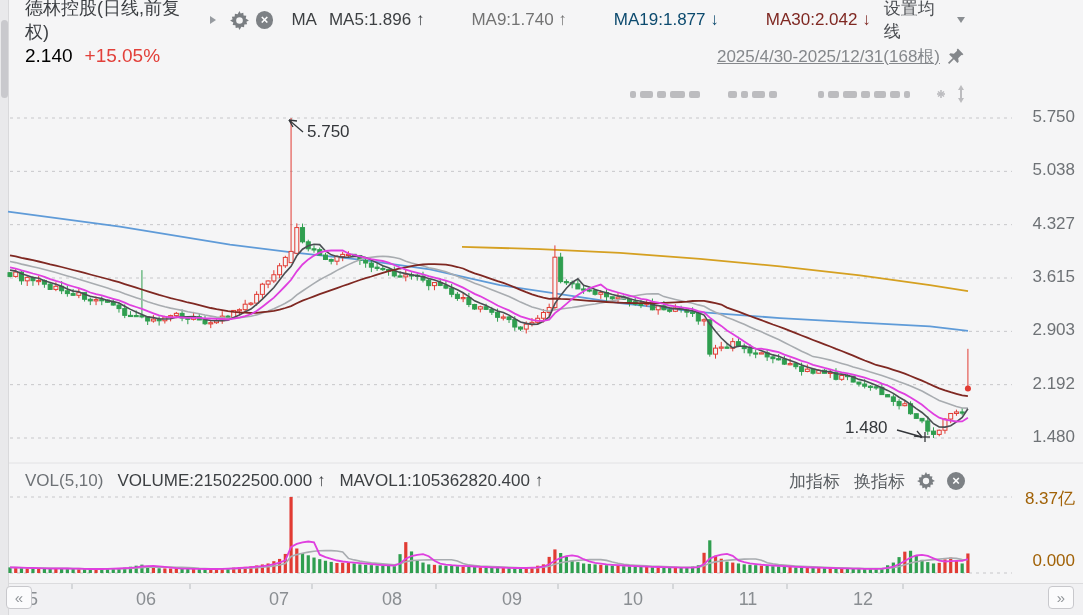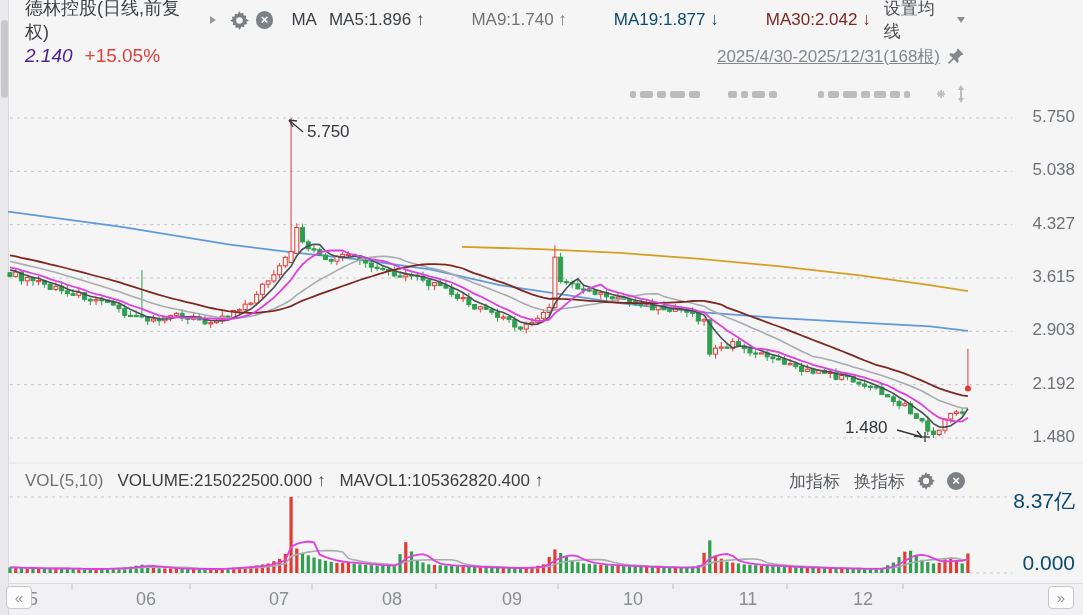--- a/index.html
+++ b/index.html
@@ -20,21 +20,21 @@
   .caret-down{width:0;height:0;border-top:6px solid #8a8e92;border-left:4px solid transparent;
               border-right:4px solid transparent;margin-left:6px;}
   .icon-btn{display:inline-flex;align-items:center;justify-content:center;cursor:pointer;}
   .circle-icon{width:18px;height:18px;border-radius:50%;background:#7d8185;color:#fff;
                font-size:13px;font-weight:bold;display:inline-flex;align-items:center;
                justify-content:center;line-height:18px;}
   #ma-group-label{margin-left:18px;color:#3d4043;}
   #ma-values{display:flex;align-items:center;margin-left:12px;gap:34px;}
   .ma-item{margin-right:13px;white-space:nowrap;}
   #ma-settings{margin-left:auto;color:#4a4d51;display:flex;align-items:center;cursor:pointer;}
-  #last-price{color:#4c1d95;font-style:italic;}
+  #last-price{color:#000000;}
   #change-pct{color:#e2403a;margin-left:12px;}
   #range-group{margin-left:auto;display:flex;align-items:center;}
   #range-label{color:#85888c;text-decoration:underline;font-size:17px;cursor:pointer;}
   #pin-btn{margin-left:6px;}
   
   #chart-svg{left:0;top:0;z-index:1;}
   .axis-label{position:absolute;right:8px;font-size:17px;color:#6e7276;z-index:2;}
   .month-label{position:absolute;font-size:18px;color:#8a8e92;transform:translateX(-50%);z-index:2;}
   .annotation{position:absolute;font-size:17px;color:#33363a;z-index:2;}
   #ann-high{left:307px;top:122px;}
@@ -42,21 +42,21 @@
   
   #vol-header{top:466px;height:30px;font-size:17px;z-index:2;}
   #vol-indicator{color:#6e7276;}
   #volume-label{margin-left:14px;color:#3d4043;}
   #mavol-label{margin-left:14px;}
   .ind-actions{margin-left:auto;display:flex;align-items:center;color:#5a5e62;}
   .ind-actions .txtbtn{margin-left:14px;cursor:pointer;}
   .ind-actions .icon-btn{margin-left:12px;}
   #vol-axis-max{right:8px;top:487px;}
   #vol-axis-min{right:8px;top:551px;}
-  .vaxis{position:absolute;font-size:21px;color:#0c4a6e;z-index:2;}
+  .vaxis{position:absolute;font-size:17px;color:#a16207;z-index:2;}
   
   #time-strip{left:9px;right:0;top:583px;height:32px;background:#f1f1f3;border-top:1px solid #dcdcde;z-index:0;}
   .nav-btn{position:absolute;top:586px;width:26px;height:23px;background:#fbfbfc;
            border:1px solid #c8c8cc;border-radius:4px;color:#909498;font-size:15px;
            display:flex;align-items:center;justify-content:center;z-index:3;cursor:pointer;}
   #nav-prev{left:6px;}
   #nav-next{right:9px;}
 </style>
 </head>
 <body>

